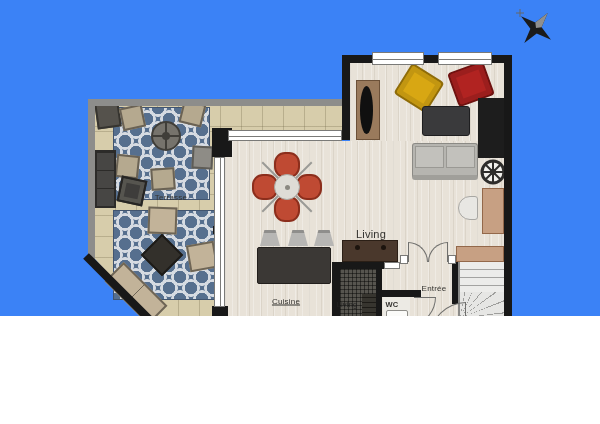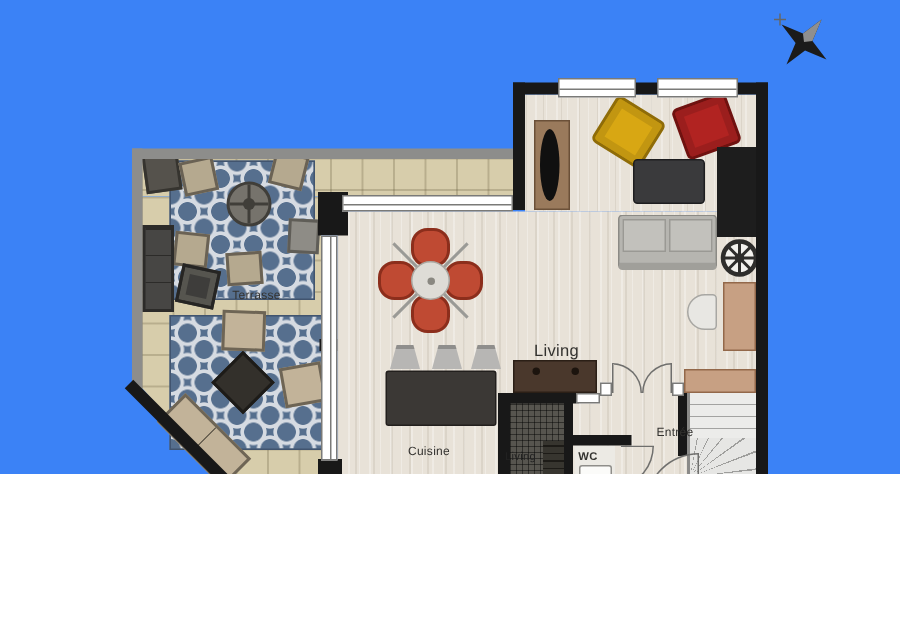--- a/index.html
+++ b/index.html
@@ -166,24 +166,24 @@
   <div class="win" style="left:400px;top:255px;width:8px;height:9px;"></div>
   <div class="win" style="left:448px;top:255px;width:8px;height:9px;"></div>
 
   <div class="arc" style="left:408px;top:242px;width:20px;height:20px;border-left-width:1px;border-top-width:1px;border-right-width:1px;border-top-right-radius:100%;"></div>
   <div class="arc" style="left:428px;top:242px;width:20px;height:20px;border-right-width:1px;border-top-width:1px;border-left-width:1px;border-top-left-radius:100%;"></div>
   <div class="arc" style="left:430px;top:302px;width:36px;height:36px;border-right-width:1px;border-top-width:1px;border-left-width:1px;border-top-left-radius:100%;"></div>
   <div class="arc" style="left:414px;top:297px;width:22px;height:26px;border-top-width:1px;border-right-width:1px;border-bottom-width:1px;border-bottom-right-radius:100%;"></div>
 
   <span class="label" style="left:171px;top:197px;">Terrasse</span>
   <span class="label" style="left:371px;top:196px;font-size:11px;margin-top:38px;">Living</span>
-  <span class="label" style="left:286px;top:301px;">Cuisine</span>
+  <span class="label" style="left:286px;top:301px;text-decoration:underline;">Cuisine</span>
   <span class="label" style="left:347px;top:304px;font-size:7.5px;color:#222;">Living</span>
   <span class="label" style="left:392px;top:304px;font-weight:bold;font-size:7.5px;">WC</span>
-  <span class="label" style="left:450px;top:288px;">Entrée</span>
+  <span class="label" style="left:434px;top:288px;">Entrée</span>
 
   <svg class="abs" style="left:512px;top:6px;" width="48" height="44">
     <g transform="rotate(38 24 22)">
       <polygon points="24,3 28,18 43,22 28,26 24,41 20,26 5,22 20,18" fill="#1b1b1b"></polygon>
       <polygon points="24,3 28,18 24,22 20,18" fill="#8f8f8f"></polygon>
     </g>
     <g stroke="#666" stroke-width="1">
       <line x1="4" y1="7" x2="12" y2="7"></line>
         <line x1="8" y1="3" x2="8" y2="11"></line>
     </g>

